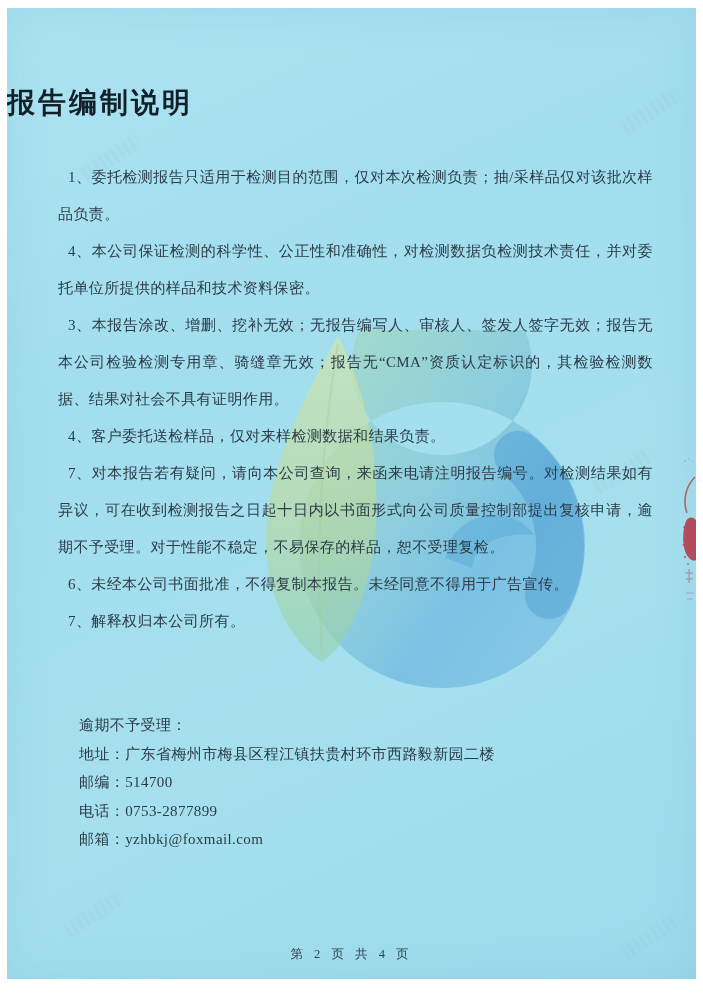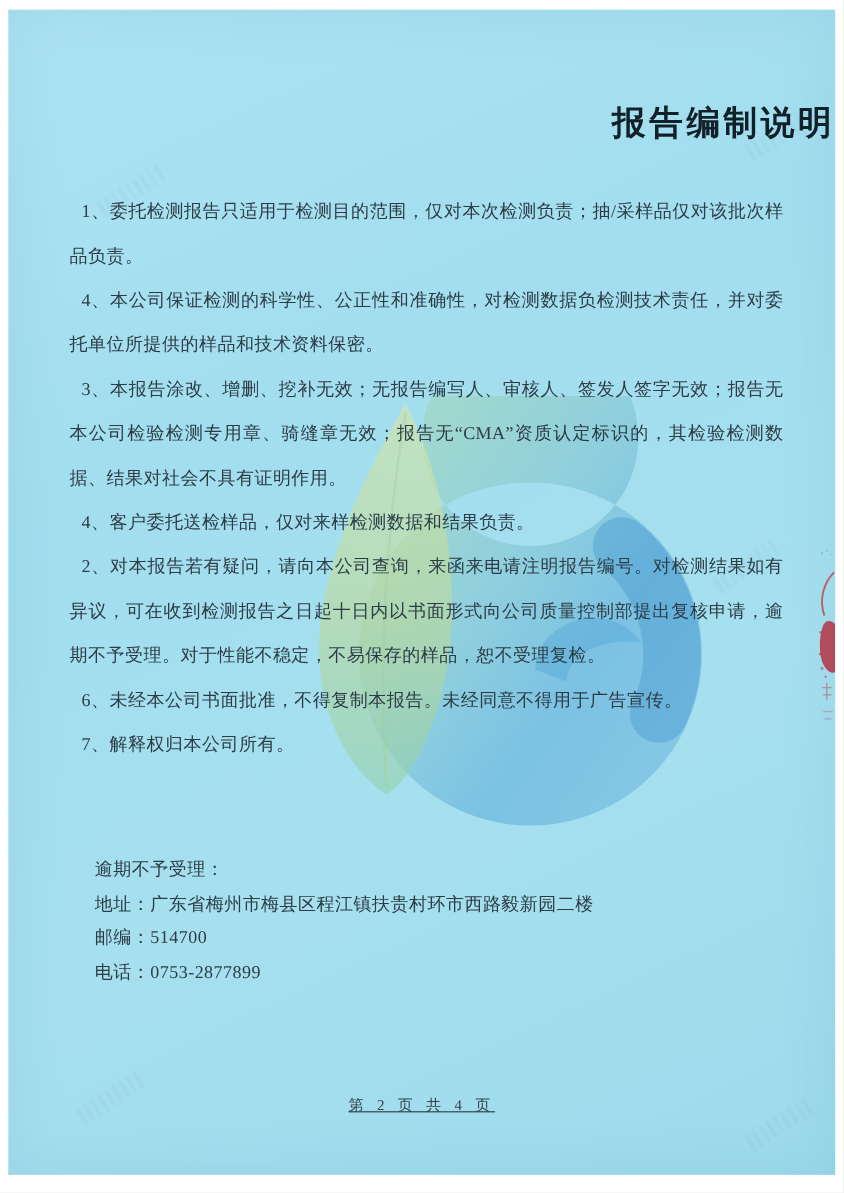--- a/index.html
+++ b/index.html
@@ -8,37 +8,37 @@
     overflow:hidden;font-family:"Liberation Serif","DejaVu Serif",serif;
   }
   .page{
     position:absolute;left:7px;right:7px;top:8px;bottom:15px;
     background:linear-gradient(155deg,#ade3f2 0%,#a2deee 35%,#a6e0ef 65%,#9cdaeb 100%);
     box-shadow:inset 0 0 45px rgba(80,150,180,.14);
     overflow:hidden;
   }
   .title{
     position:absolute;top:76px;left:0;width:100%;margin:0;
-    text-align:right;font-family:"Liberation Sans","DejaVu Sans",sans-serif;
+    text-align:left;font-family:"Liberation Sans","DejaVu Sans",sans-serif;
     font-size:28px;font-weight:700;color:#12202a;letter-spacing:3px;
   }
   .body-block{
     position:absolute;top:151px;left:51px;width:595px;
     font-size:15px;line-height:37px;color:#2c3c46;
     text-align:justify;letter-spacing:.4px;font-family:Liberation Serif, serif;
   }
   .body-block p{margin:0;text-indent:10px;}
   .contact-block{
     position:absolute;top:703px;left:72px;width:560px;
     font-size:15px;line-height:28.5px;color:#2c3c46;letter-spacing:.4px;
   }
   .contact-line{white-space:nowrap;}
   .page-footer{
-    position:absolute;top:905px;left:0;width:100%;
-    text-align:center;font-size:12.5px;color:#33434d;letter-spacing:4px;text-decoration:underline;
+    position:absolute;top:938px;left:0;width:100%;
+    text-align:center;font-size:12.5px;color:#33434d;letter-spacing:4px;
   }
   .logo-watermark{position:absolute;left:243px;top:322px;width:350px;height:380px;pointer-events:none;}
   .edge-stamp{position:absolute;right:0;top:447px;width:15px;height:165px;pointer-events:none;}
   .smudge{
     position:absolute;width:64px;height:16px;opacity:.55;filter:blur(1px);
     transform:rotate(-33deg);pointer-events:none;
     background:repeating-linear-gradient(90deg,rgba(110,135,150,.14) 0 3px,rgba(110,135,150,0) 3px 7px);
   }
 </style>
 </head>
@@ -78,35 +78,38 @@
     <div class="smudge" style="left:55px;top:898px;"></div>
     <div class="smudge" style="left:612px;top:920px;"></div>
 
     <h1 class="title">报告编制说明</h1>
 
     <div class="body-block">
       <p>1、委托检测报告只适用于检测目的范围，仅对本次检测负责；抽/采样品仅对该批次样品负责。</p>
       <p>4、本公司保证检测的科学性、公正性和准确性，对检测数据负检测技术责任，并对委托单位所提供的样品和技术资料保密。</p>
       <p>3、本报告涂改、增删、挖补无效；无报告编写人、审核人、签发人签字无效；报告无本公司检验检测专用章、骑缝章无效；报告无“CMA”资质认定标识的，其检验检测数据、结果对社会不具有证明作用。</p>
       <p>4、客户委托送检样品，仅对来样检测数据和结果负责。</p>
-      <p>2、对本报告若有疑问，请向本公司查询，来函来电请注明报告编号。对检测结果如有异议，可在收到检测报告之日起十日内以书面形式向公司质量控制部提出复核申请，逾期不予受理。对于性能不稳定，不易保存的样品，恕不受理复检。</p>
+      <p>7、对本报告若有疑问，请向本公司查询，来函来电请注明报告编号。对检测结果如有异议，可在收到检测报告之日起十日内以书面形式向公司质量控制部提出复核申请，逾期不予受理。对于性能不稳定，不易保存的样品，恕不受理复检。</p>
       <p>6、未经本公司书面批准，不得复制本报告。未经同意不得用于广告宣传。</p>
       <p>7、解释权归本公司所有。</p>
     </div>
 
     <div class="contact-block">
       <div class="contact-line">逾期不予受理：</div>
       <div class="contact-line">
         <span>地址：</span><span>广东省梅州市梅县区程江镇扶贵村环市西路毅新园二楼</span>
       </div>
       <div class="contact-line">
         <span>邮编：</span><span>514700</span>
       </div>
       <div class="contact-line">
         <span>电话：</span><span>0753-2877899</span>
+      </div>
+      <div class="contact-line">
+        <span>邮箱：</span><span>yzhbkj@foxmail.com</span>
       </div>
     </div>
 
     <svg class="edge-stamp" viewBox="0 0 15 165" xmlns="http://www.w3.org/2000/svg">
       <circle cx="4" cy="6" r="0.9" fill="#8a9aa0" opacity="0.5"></circle>
       <circle cx="8" cy="4" r="0.8" fill="#8a9aa0" opacity="0.5"></circle>
       <circle cx="12" cy="7" r="0.8" fill="#8a9aa0" opacity="0.4"></circle>
       <path d="M14,22 C6,30 1,44 6,58" stroke="#c23747" stroke-width="1.6" fill="none" opacity="0.75"></path>
       <path d="M5,66 C2,74 1,86 4,96 C7,104 12,107 15,105 L15,65 C11,61 7,62 5,66 Z" fill="#b52c3c" opacity="0.82"></path>
       <circle cx="3" cy="72" r="1.1" fill="#b52c3c" opacity="0.6"></circle>

